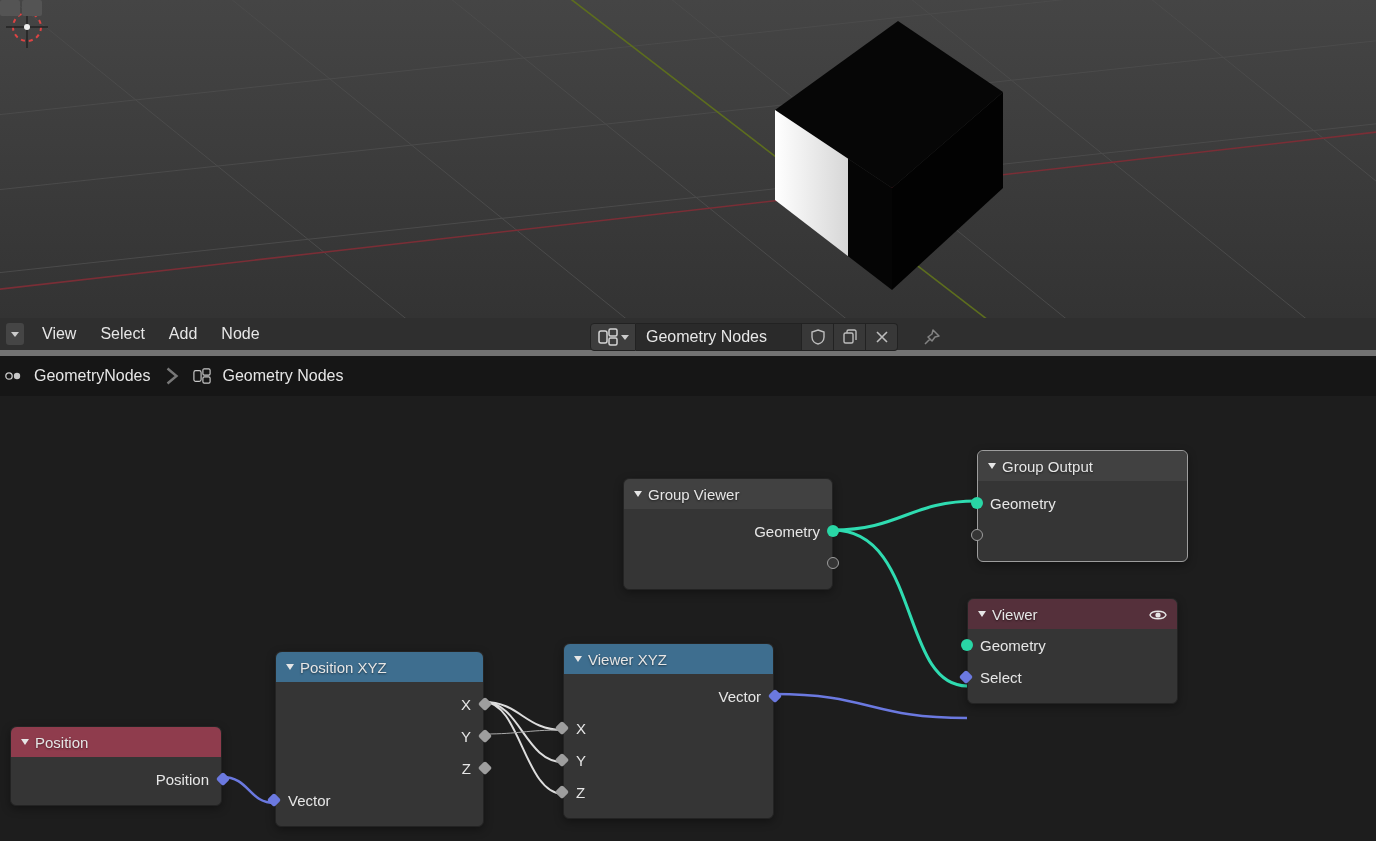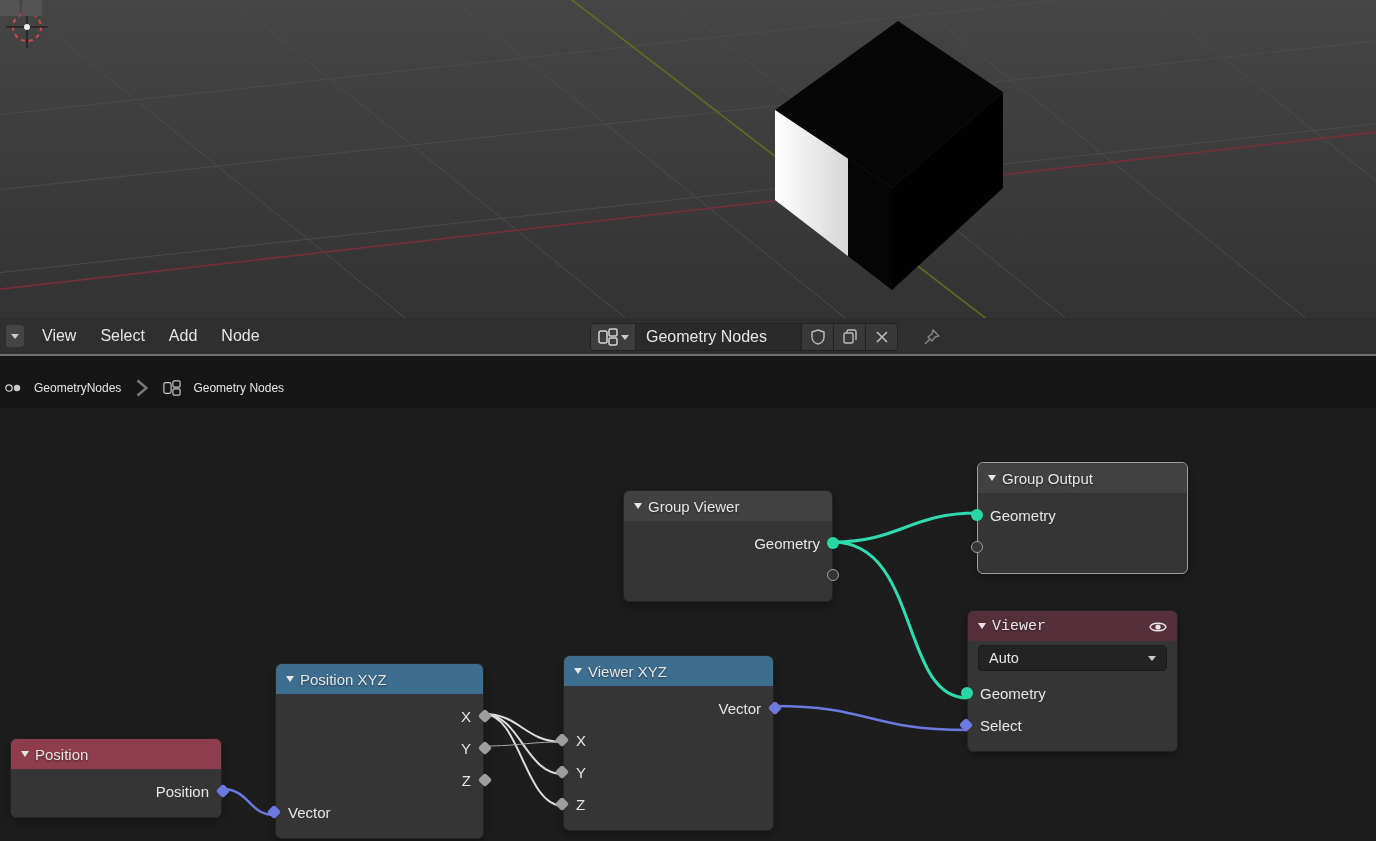--- a/index.html
+++ b/index.html
@@ -23,21 +23,21 @@
     width: 20px; height: 16px; background: #545454; border-radius: 2px;
   }
   .axis-gizmo {
     position: absolute; left: 850px; top: 178px; width: 54px; height: 54px;
   }
 
   
   .header {
     position: relative; height: 38px; width: 100%;
     background: #2f2f2f; display: flex; align-items: center;
-    border-bottom: 2px solid #737373;
+    border-bottom: 6px solid #737373;
     padding-left: 6px; font-size: 16px;
   }
   .hdr-drop {
     width: 18px; height: 22px; background: #454545; border-radius: 3px;
     display: flex; align-items: center; justify-content: center;
   }
   .chevron-down {
     width: 0; height: 0; border-left: 4px solid transparent;
     border-right: 4px solid transparent; border-top: 5px solid #ccc;
   }
@@ -63,21 +63,21 @@
   }
   .hdr-btn:last-of-type { border-radius: 0 4px 4px 0; }
   .pin {
     position: absolute; left: 918px; top: 5px; width: 28px; height: 28px;
     display: flex; align-items: center; justify-content: center; opacity: .55;
   }
 
   
   .crumbs {
     height: 40px; display: flex; align-items: center; gap: 12px;
-    padding: 8px 4px; font-size: 12px; background: #161616; margin-top: 12px;
+    padding: 8px 4px; font-size: 16px; background: #161616;
   }
   .crumb-ic { width: 18px; height: 18px; }
   .crumb-sep { opacity: .55; }
 
   
   .canvas { position: relative; width: 100%; height: 445px; background: #1d1d1d; }
   .canvas .dots {
     position: absolute; inset: 0; pointer-events: none;
     background-image: radial-gradient(circle, #2a2a2a 0.7px, transparent 0.7px);
     background-size: 120px 150px; background-position: 60px 60px; opacity: .55;
@@ -95,21 +95,21 @@
     padding: 0 10px; border-radius: 6px 6px 0 0; font-weight: 500;
     text-shadow: 0 1px 2px rgba(0,0,0,.5);
   }
   .title .tchev {
     width: 0; height: 0; border-left: 4px solid transparent;
     border-right: 4px solid transparent; border-top: 6px solid #e6e6e6;
   }
   .t-red   { background: #8f3c4d; }
   .t-blue  { background: #3e6e8f; }
   .t-grey  { background: #414141; }
-  .t-wine  { background: #55303b; font-family: Liberation Mono, monospace; }
+  .t-wine  { background: #55303b; }
   .node .body { padding: 6px 0 10px; position: relative; }
   .row {
     position: relative; display: flex; align-items: center;
     height: 32px; padding: 0 12px; gap: 8px;
   }
   .row.rj { justify-content: flex-end; }
   .row.lj { justify-content: flex-start; }
   .sock {
     position: absolute; width: 12px; height: 12px; border-radius: 2px;
     transform: translateY(-50%) rotate(45deg); top: 50%;
@@ -362,24 +362,20 @@
 
   <div class="node" style="left:967px; top:202px; width:211px">
     <div class="title t-wine">
         <div class="tchev"></div>
       <span>Viewer</span>
       <svg class="eye" viewBox="0 0 18 18">
         <path d="M1 9 C3 4 15 4 17 9 C15 14 3 14 1 9 Z" fill="none" stroke="#e6e6e6" stroke-width="1.4"></path>
         <circle cx="9" cy="9" r="2.6" fill="#e6e6e6"></circle>
       </svg>
     </div>
-    <div class="dropdown">
-      <span>Auto</span>
-      <div class="chevron-down"></div>
-    </div>
     <div class="body" style="padding-top:0">
       <div class="row lj">
           <div class="sock in round s-geo"></div>
         <span>Geometry</span>
         </div>
       <div class="row lj">
           <div class="sock in s-vec sq"></div>
         <span>Select</span>
         </div>
     </div>

